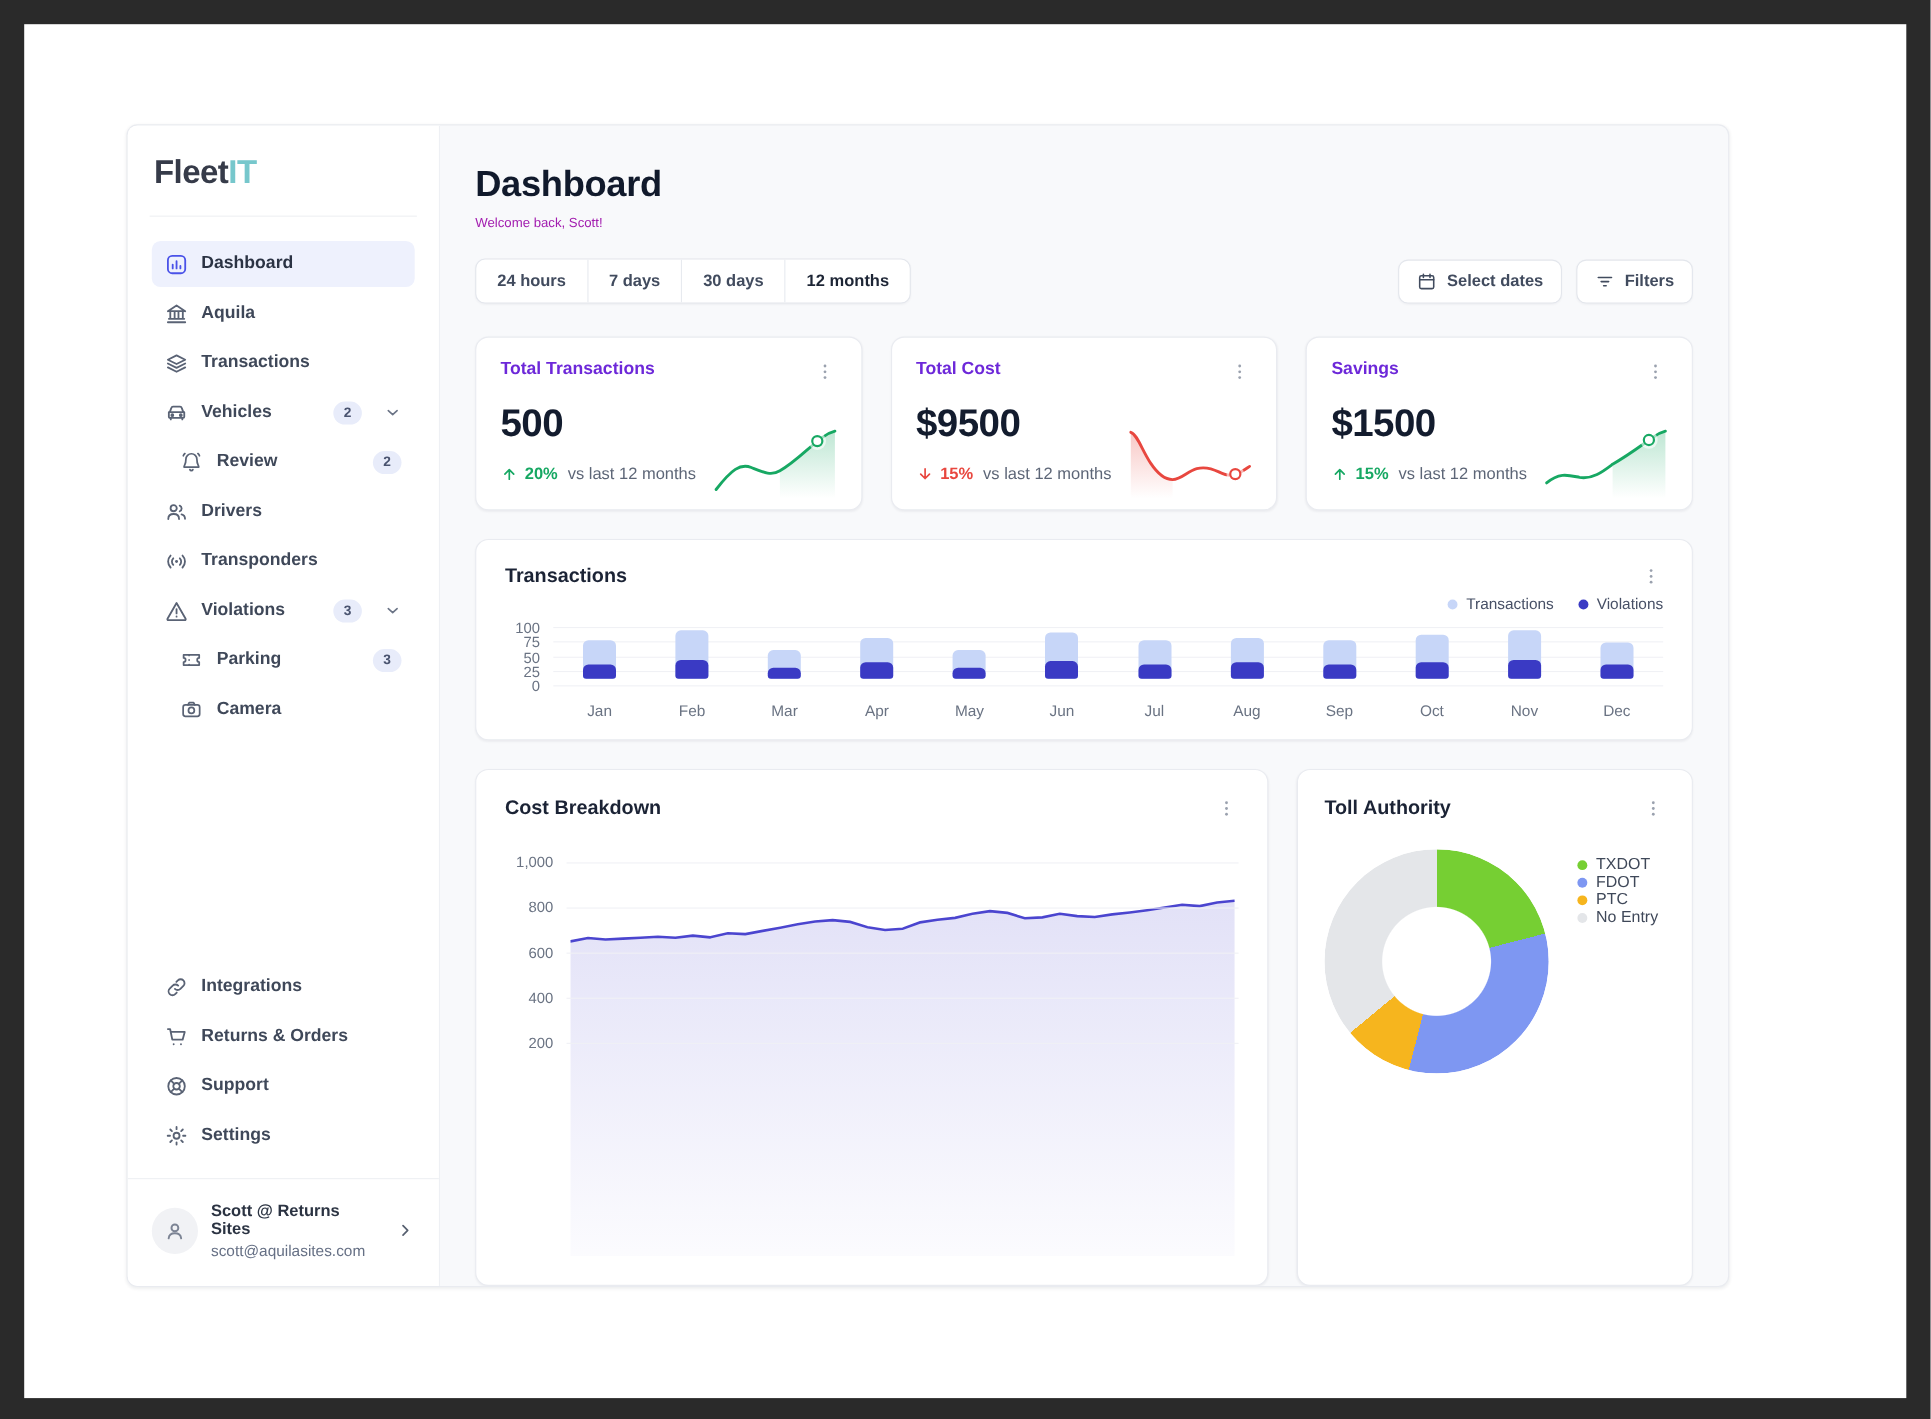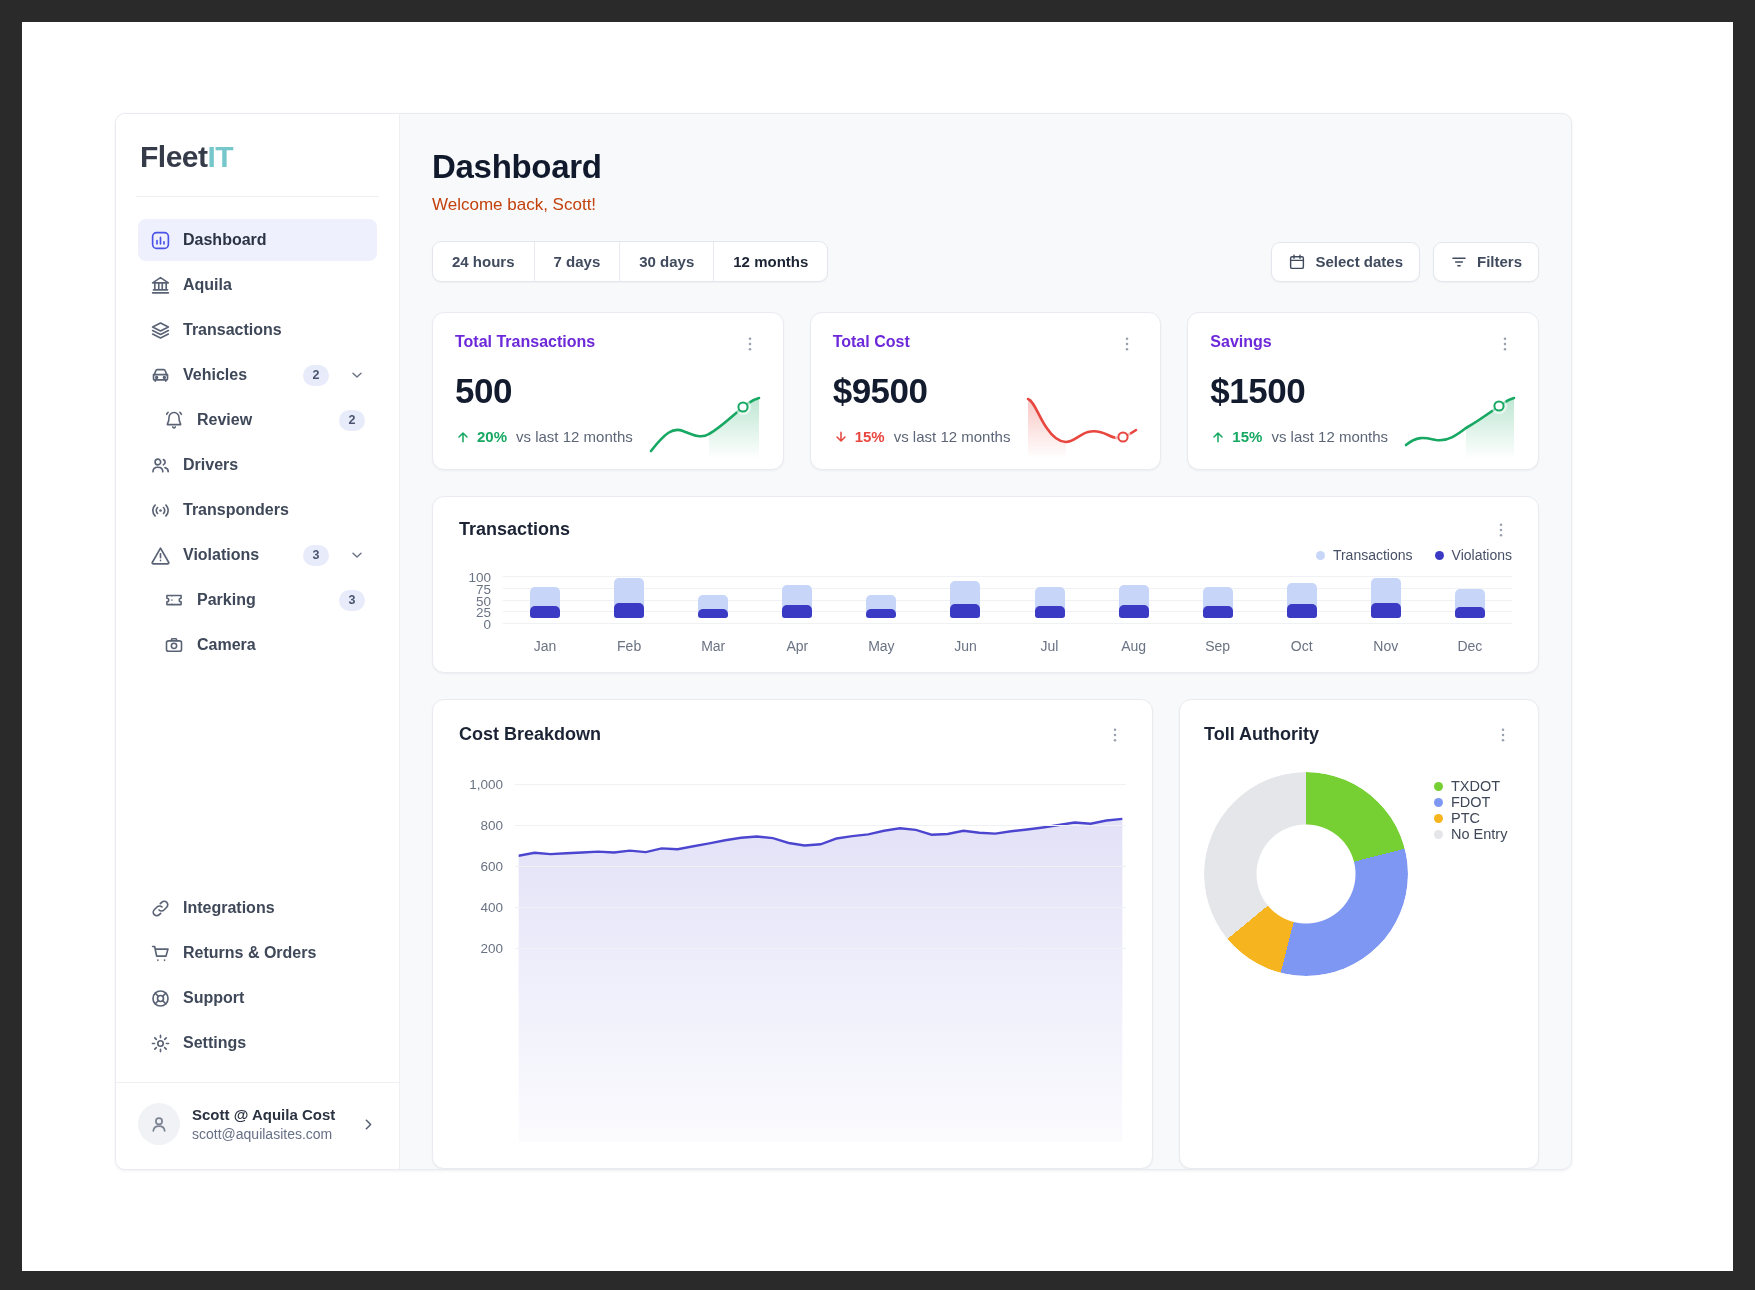--- a/index.html
+++ b/index.html
@@ -39,21 +39,21 @@
   .profile-wrap{border-top:1px solid #eef0f3;margin:18px -22px 0 -22px;padding:20px 22px 24px 22px;}
   .profile{display:flex;align-items:center;gap:12px;cursor:pointer;}
   .avatar{width:42px;height:42px;border-radius:50%;background:#f1f2f5;color:#7c8494;
     display:flex;align-items:center;justify-content:center;}
   .p-name{font-size:15px;font-weight:700;color:#2b3342;}
   .p-mail{font-size:14px;color:var(--muted);margin-top:3px;}
   .p-chev{margin-left:auto;color:#565f6f;display:flex;}
   
   .main{flex:1;padding:34px 32px 0 32px;display:flex;flex-direction:column;}
   .h1{font-size:33px;font-weight:700;color:var(--ink);letter-spacing:-.3px;}
-  .welcome{font-size:17px;color:#c2410c;margin-top:9px;}
+  .welcome{font-size:12px;color:#a21caf;margin-top:9px;}
   .toolbar{display:flex;align-items:center;margin-top:26px;}
   .seg{display:flex;background:#fff;border:1px solid #e3e6ec;border-radius:9px;overflow:hidden;
     box-shadow:0 1px 2px rgba(16,24,40,.04);}
   .seg button{border:none;background:transparent;font:inherit;font-size:15px;font-weight:600;color:#414b5e;
     padding:11px 19px;cursor:pointer;border-left:1px solid #e7eaef;}
   .seg button:first-child{border-left:none;}
   .seg button.on{font-weight:700;color:#1d2535;}
   .tool-right{margin-left:auto;display:flex;gap:13px;}
   .btn{display:flex;align-items:center;gap:9px;background:#fff;border:1px solid #e3e6ec;border-radius:9px;
     padding:10px 16px;font-size:15px;font-weight:700;color:#414b5e;cursor:pointer;
@@ -290,21 +290,21 @@
 
       <div class="profile-wrap">
         <div class="profile">
           <span class="avatar">
               <svg class="ic" width="22" height="22" viewBox="0 0 24 24" fill="none" stroke="currentColor" stroke-width="1.9" stroke-linecap="round" stroke-linejoin="round">
                 <circle cx="12" cy="9" r="3.4"></circle>
                 <path d="M5.8 19.4c.4-3.4 2.6-5 6.2-5s5.8 1.6 6.2 5"></path>
               </svg>
             </span>
           <span>
-            <div class="p-name">Scott @ Aquila Cost</div>
+            <div class="p-name">Scott @ Returns Sites</div>
             <div class="p-mail">scott@aquilasites.com</div>
           </span>
           <span class="p-chev">
               <svg class="ic" width="17" height="17" viewBox="0 0 24 24" fill="none" stroke="currentColor" stroke-width="2.2" stroke-linecap="round" stroke-linejoin="round">
                 <path d="M9 6l6 6-6 6"></path>
               </svg>
             </span>
         </div>
       </div>
     </aside>

